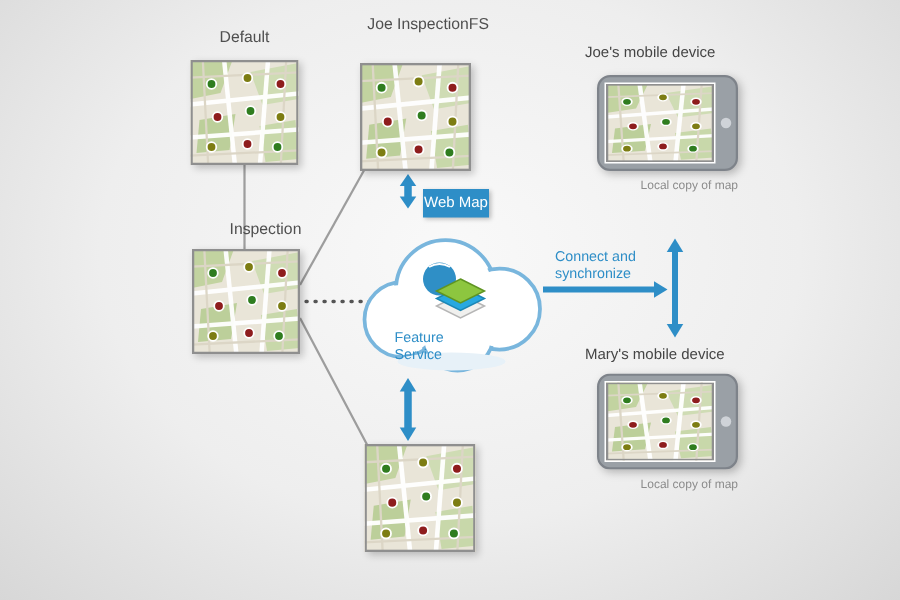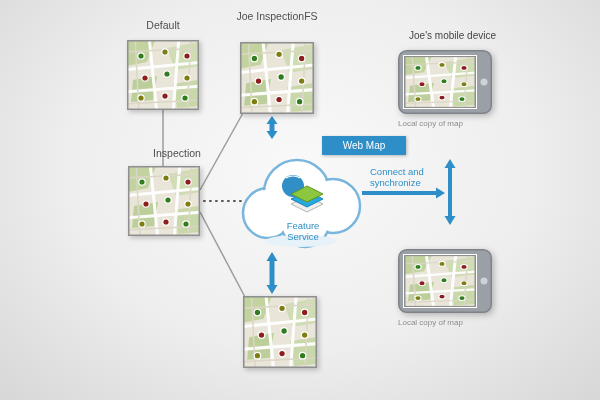--- a/index.html
+++ b/index.html
@@ -4,34 +4,34 @@
 <style>
   html,body { margin:0; padding:0; }
   .canvas {
     position:relative; width:600px; height:400px; overflow:hidden;
     background: radial-gradient(ellipse at 50% 42%, #f9f9f9 0%, #eeeeee 55%, #d7d7d7 100%);
     font-family:"Liberation Sans", sans-serif;
   }
   .abs { position:absolute; }
   #bg-svg { left:0; top:0; }
   .node-label { position:absolute; color:#4f4f4f; font-size:10.5px; text-align:center; line-height:12px; }
-  .dev-label  { position:absolute; color:#454545; font-size:10px; text-align:right; }
-  .caption { position:absolute; color:#8c8c8c; font-size:8px; text-align:left; }
+  .dev-label  { position:absolute; color:#454545; font-size:10px; text-align:left; }
+  .caption { position:absolute; color:#8c8c8c; font-size:8px; text-align:right; }
   .tile { position:absolute; box-shadow:2px 2px 5px rgba(0,0,0,.22); background:#e9e5d8; }
   .tile svg { display:block; }
   .tablet { position:absolute; filter:drop-shadow(2px 2px 3px rgba(0,0,0,.25)); }
   .ribbon {
     position:absolute; background:#2e8ec7; color:#ffffff; font-size:10px;
     display:flex; align-items:center; justify-content:center;
     box-shadow:1px 1px 3px rgba(0,0,0,.25);
   }
   .blue-text { position:absolute; color:#2e8ec7; font-size:9.5px; line-height:11px;
     white-space:pre-line; }
   .fs-text { position:absolute; color:#2e8ec7; font-size:9.5px; line-height:11px;
-    text-align:center; white-space:pre-line; }
+    text-align:left; white-space:pre-line; }
 </style>
 </head>
 <body>
 
 <div class="canvas">
 
   <svg id="bg-svg" class="abs" width="600" height="400" viewBox="0 0 600 400">
     <defs>
       <symbol id="maptile" viewBox="0 0 72 70" preserveAspectRatio="none">
         <rect width="72" height="70" fill="#e9e5d8"></rect>
@@ -122,59 +122,60 @@
     </g>
   </svg>
 
   <div class="node-label" style="left:127px; top:19px; width:72px;">Default</div>
   <div class="tile" style="left:127px; top:40px; width:72px; height:70px;">
     <svg width="72" height="70" viewBox="0 0 72 70">
         <use href="#maptile"></use>
       </svg>
   </div>
 
-  <div class="node-label" style="left:228px; top:10px; width:98px;">Joe InspectionFS</div>
+  <div class="node-label" style="left:228px; top:10px; width:98px;text-align:right;">Joe InspectionFS</div>
   <div class="tile" style="left:240px; top:42px; width:74px; height:72px;">
     <svg width="74" height="72" viewBox="0 0 72 70" preserveAspectRatio="none">
         <use href="#maptile"></use>
       </svg>
   </div>
 
   <div class="node-label" style="left:141px; top:147px; width:72px;">Inspection</div>
   <div class="tile" style="left:128px; top:166px; width:72px; height:70px;">
     <svg width="72" height="70" viewBox="0 0 72 70">
         <use href="#maptile"></use>
       </svg>
   </div>
 
   <div class="tile" style="left:243px; top:296px; width:74px; height:72px;">
     <svg width="74" height="72" viewBox="0 0 72 70" preserveAspectRatio="none">
         <use href="#maptile"></use>
       </svg>
   </div>
 
-  <div class="ribbon" style="left:282px; top:136px; width:84px; height:19px;margin-left:40px;">Web Map</div>
+  <div class="ribbon" style="left:282px; top:126px; width:44px; height:19px;">Web Map</div>
 
   <div class="fs-text" style="left:263px; top:220px; width:80px;">Feature
 Service</div>
 
   <div class="blue-text" style="left:370px; top:166px; width:74px;">Connect and
 synchronize</div>
 
   <div class="dev-label" style="left:390px; top:30px; width:106px;">Joe's mobile device</div>
   <div class="tablet" style="left:398px; top:50px;">
     <svg width="94" height="64" viewBox="0 0 94 64">
       <rect x="0.75" y="0.75" width="92.5" height="62.5" rx="8" fill="#9aa0a6" stroke="#7e838a" stroke-width="1.5"></rect>
       <rect x="5" y="5" width="74" height="54" fill="#ffffff"></rect>
       <use href="#maptile" x="6" y="6" width="72" height="52"></use>
       <circle cx="86" cy="32" r="3.5" fill="#cfd3d8"></circle>
     </svg>
   </div>
   <div class="caption" style="left:398px; top:119px; width:94px;">Local copy of map</div>
 
+  <div class="dev-label" style="left:390px; top:231px; width:106px;">Mary's mobile device</div>
   <div class="tablet" style="left:398px; top:249px;">
     <svg width="94" height="64" viewBox="0 0 94 64">
       <rect x="0.75" y="0.75" width="92.5" height="62.5" rx="8" fill="#9aa0a6" stroke="#7e838a" stroke-width="1.5"></rect>
       <rect x="5" y="5" width="74" height="54" fill="#ffffff"></rect>
       <use href="#maptile" x="6" y="6" width="72" height="52"></use>
       <circle cx="86" cy="32" r="3.5" fill="#cfd3d8"></circle>
     </svg>
   </div>
   <div class="caption" style="left:398px; top:318px; width:94px;">Local copy of map</div>
 

